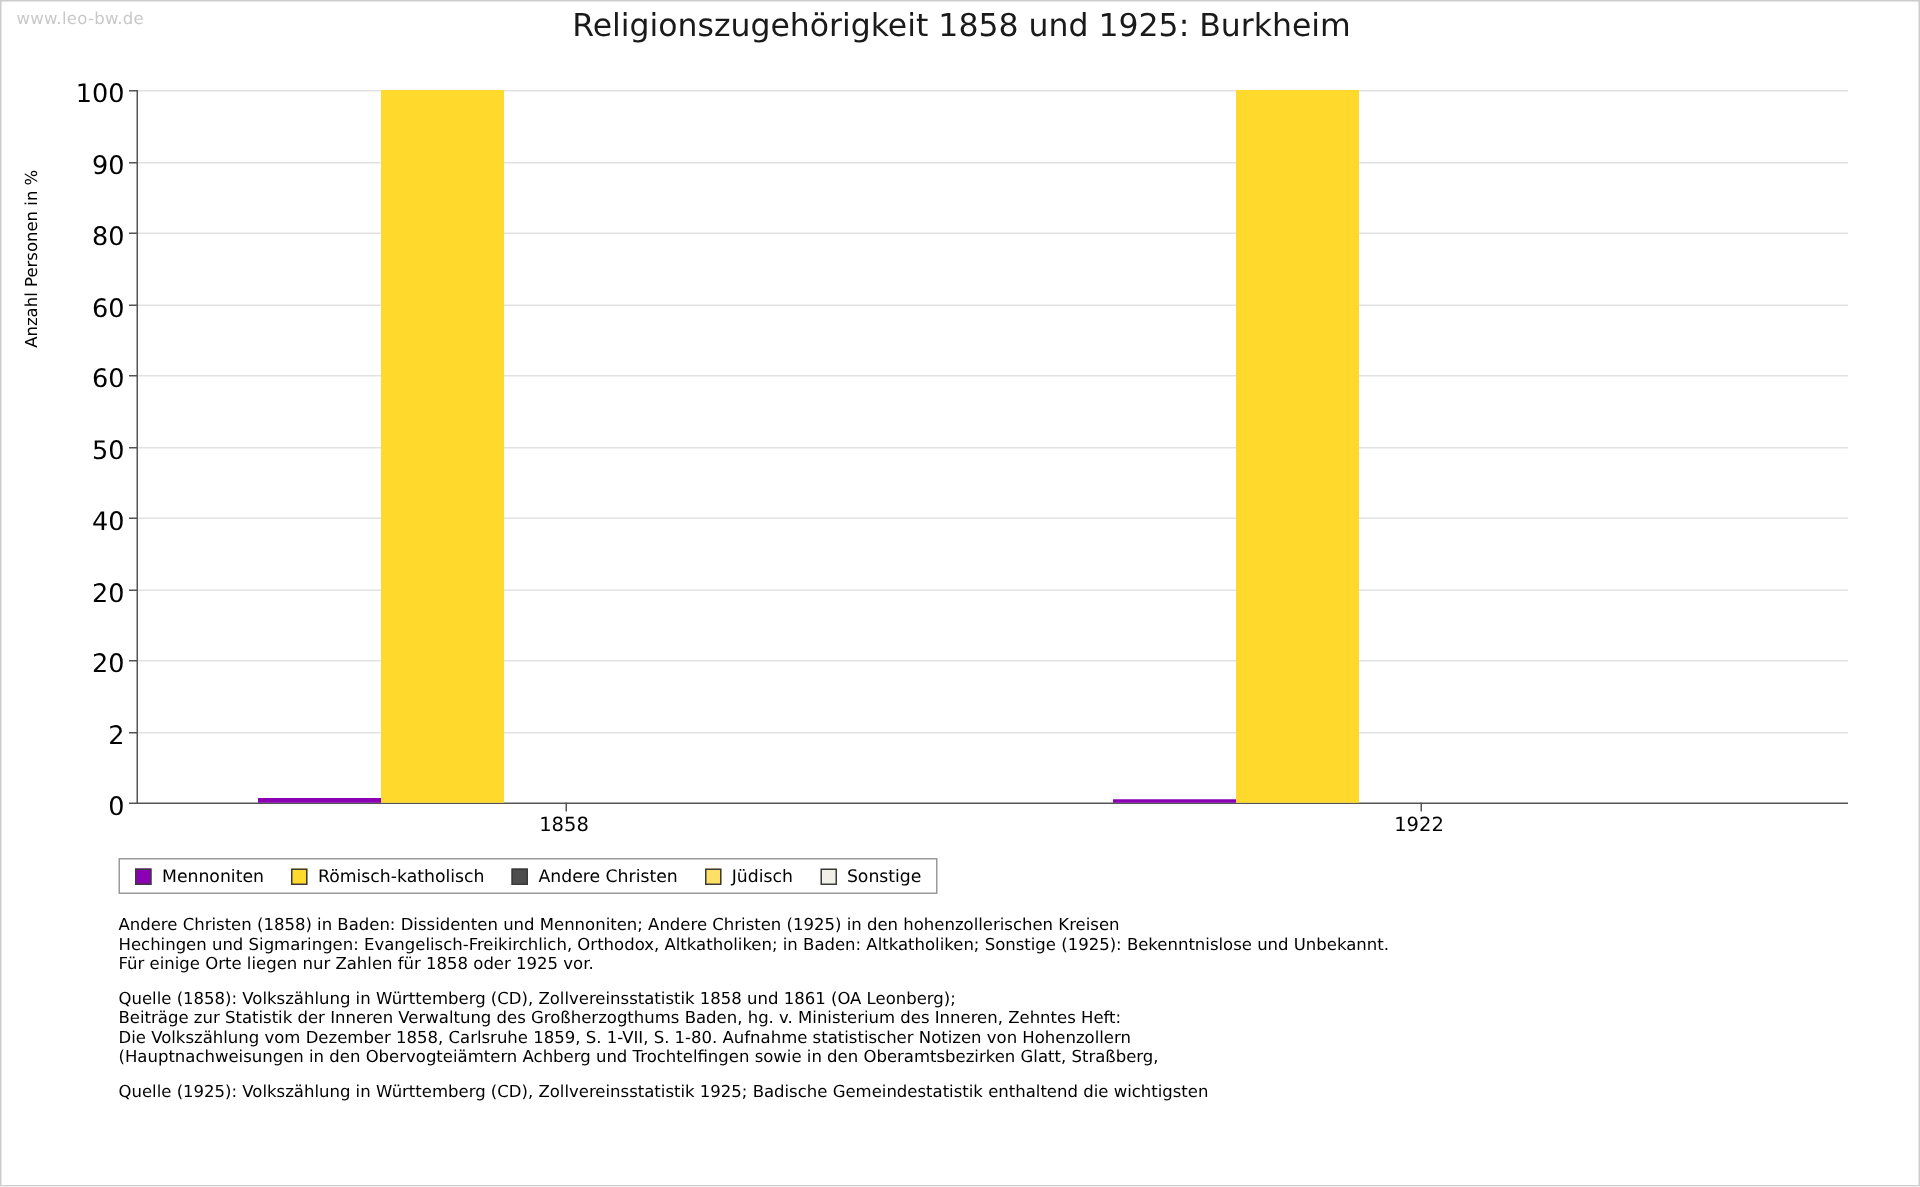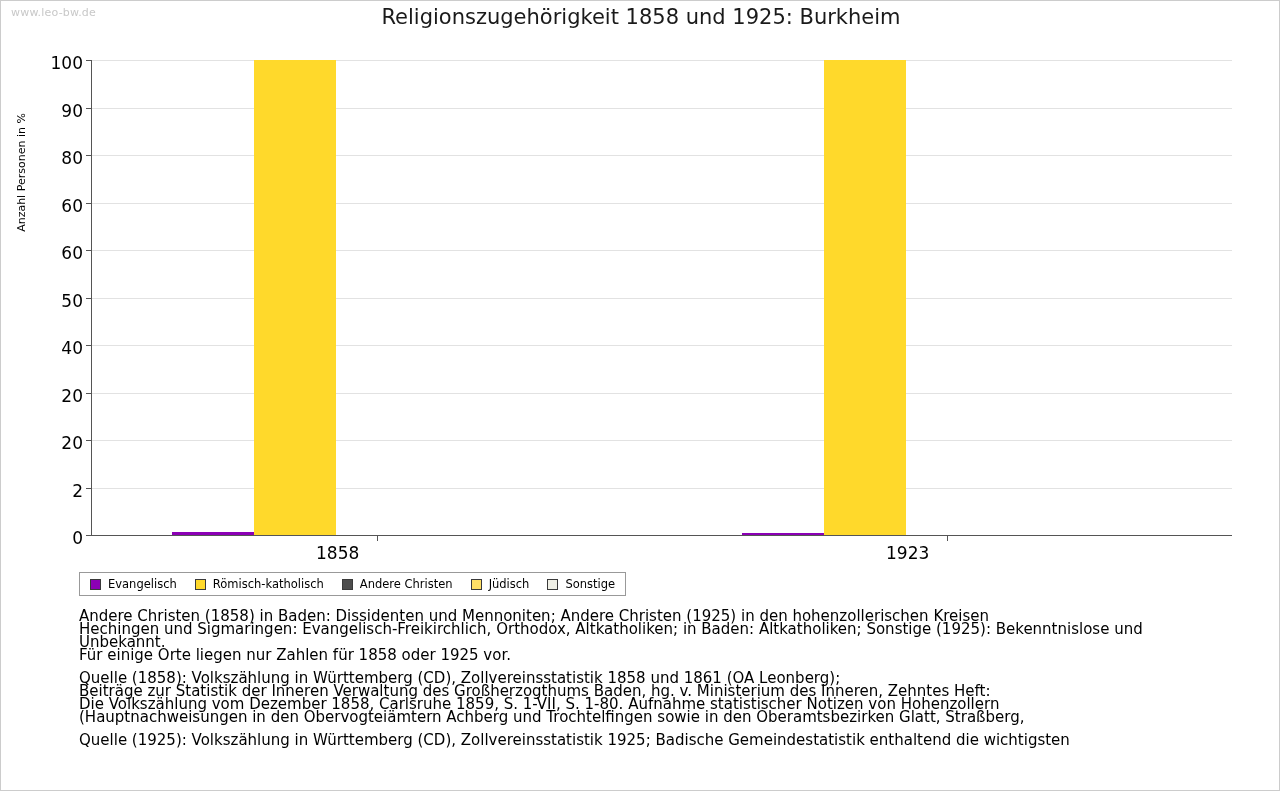--- a/index.html
+++ b/index.html
@@ -82,22 +82,22 @@
   .ylab {
     position: absolute;
     width: 40px;
     text-align: right;
     font-size: 17px;
     color: #000;
   }
   .xlab {
     position: absolute;
     width: 120px;
-    text-align: left;
-    font-size: 17px;
+    text-align: center;
+    font-size: 13px;
     color: #000;
   }
   .xtick {
     position: absolute;
     top: 475px;
     width: 1px;
     height: 6px;
     background: #555555;
   }
   .bar {
@@ -128,21 +128,21 @@
     height: 11px;
     border: 1px solid #3a3a3a;
     box-sizing: border-box;
     display: inline-block;
   }
   .notes {
     position: absolute;
     left: 78px;
     top: 609px;
     width: 1140px;
-    font-size: 15px;
+    font-size: 11px;
     line-height: 13px;
     color: #000;
   }
   .notes p {
     margin: 0 0 10px 0;
   }
   .notes .line { display: block; }
 </style>
 </head>
 <body>
@@ -184,21 +184,21 @@
       <div class="bar" style="left: 650px; width: 82px; height: 1.9px; background: rgb(139, 0, 181); border: 1px solid rgb(139, 0, 181); box-sizing: border-box;"></div>
       <div class="bar" style="left: 732px; width: 82px; height: 475px; background: rgb(255, 217, 43); border: 1px solid rgb(255, 217, 43); box-sizing: border-box;"></div>
     </div>
 
   <div id="yaxis"></div>
   <div id="xaxis"></div>
 
   <div class="legend" id="legend">
       <div class="legend-item">
         <span class="swatch" style="background: rgb(139, 0, 181);"></span>
-        <span>Evangelisch</span>
+        <span>Mennoniten</span>
       </div>
       <div class="legend-item">
         <span class="swatch" style="background: rgb(255, 217, 43);"></span>
         <span>Römisch-katholisch</span>
       </div>
       <div class="legend-item">
         <span class="swatch" style="background: rgb(77, 77, 77);"></span>
         <span>Andere Christen</span>
       </div>
       <div class="legend-item">
@@ -233,14 +233,14 @@
     <div class="ylab" style="left: 42px; top: 432px;">20</div>
     <div class="ylab" style="left: 42px; top: 384.5px;">20</div>
     <div class="ylab" style="left: 42px; top: 337px;">40</div>
     <div class="ylab" style="left: 42px; top: 289.5px;">50</div>
     <div class="ylab" style="left: 42px; top: 242px;">60</div>
     <div class="ylab" style="left: 42px; top: 194.5px;">60</div>
     <div class="ylab" style="left: 42px; top: 147px;">80</div>
     <div class="ylab" style="left: 42px; top: 99.5px;">90</div>
     <div class="ylab" style="left: 42px; top: 52px;">100</div>
     <div class="xlab" style="left: 315px; top: 542px;">1858</div>
-    <div class="xlab" style="left: 885px; top: 542px;">1923</div>
+    <div class="xlab" style="left: 885px; top: 542px;">1922</div>
   </div>
 
 </body></html>

